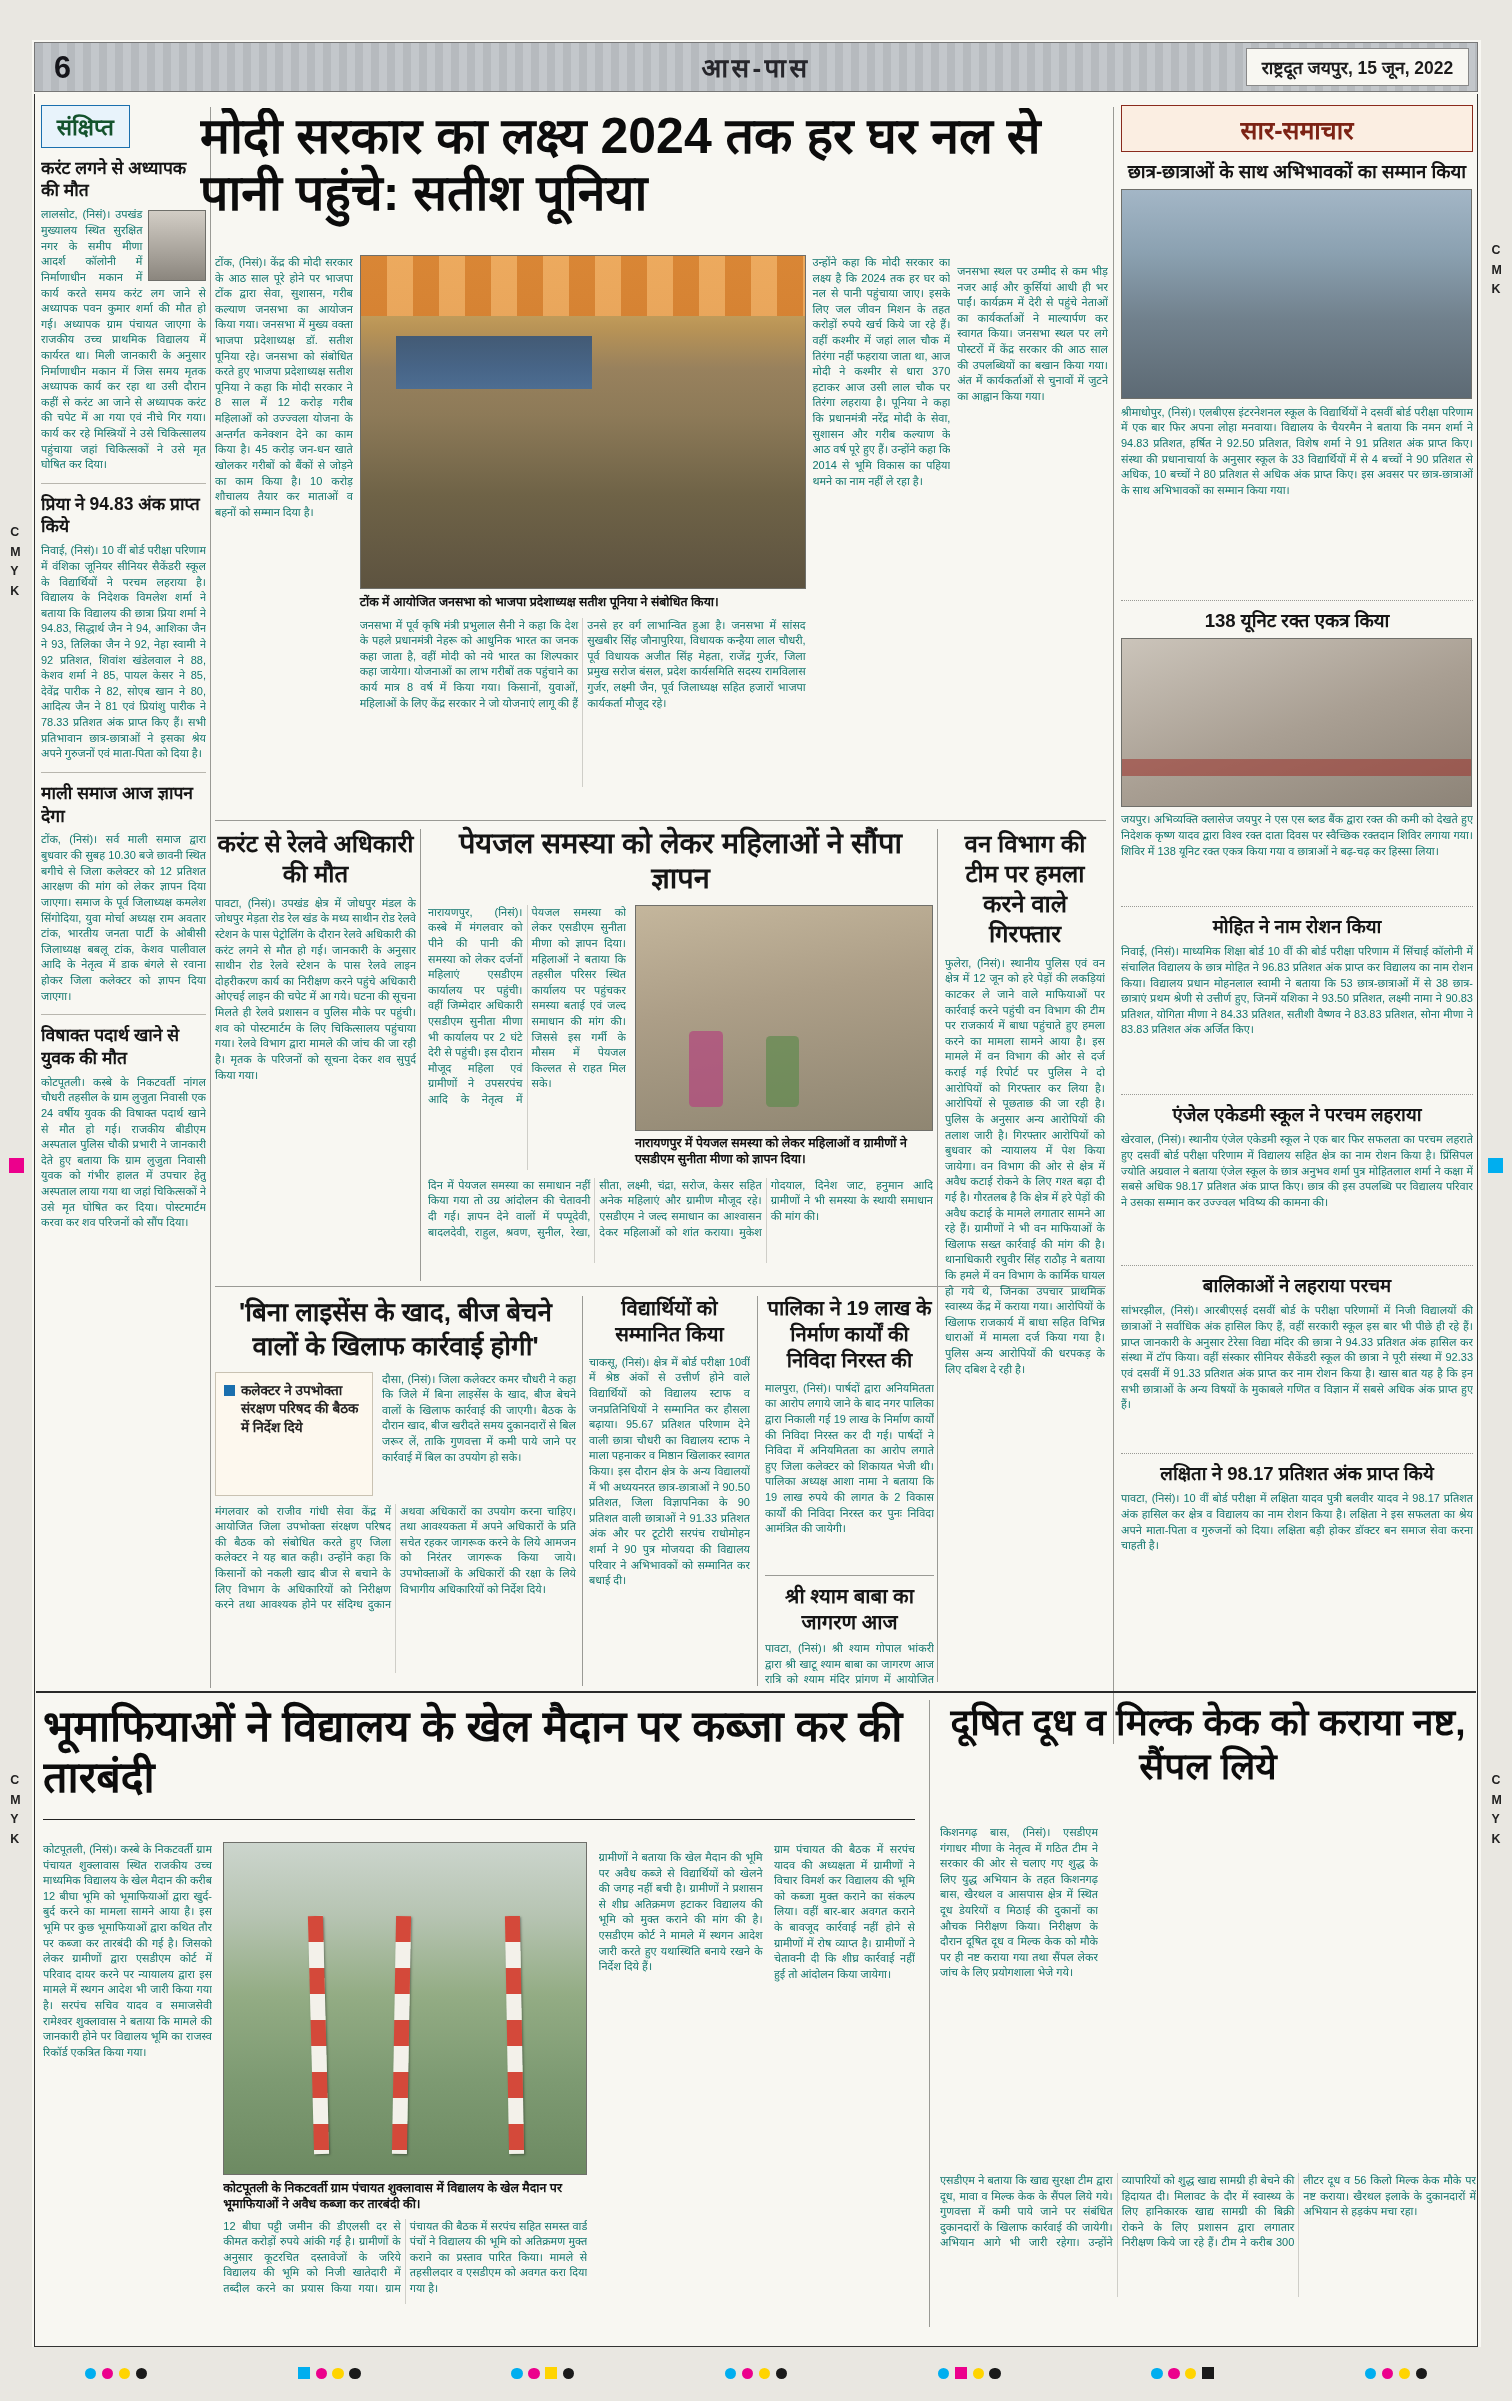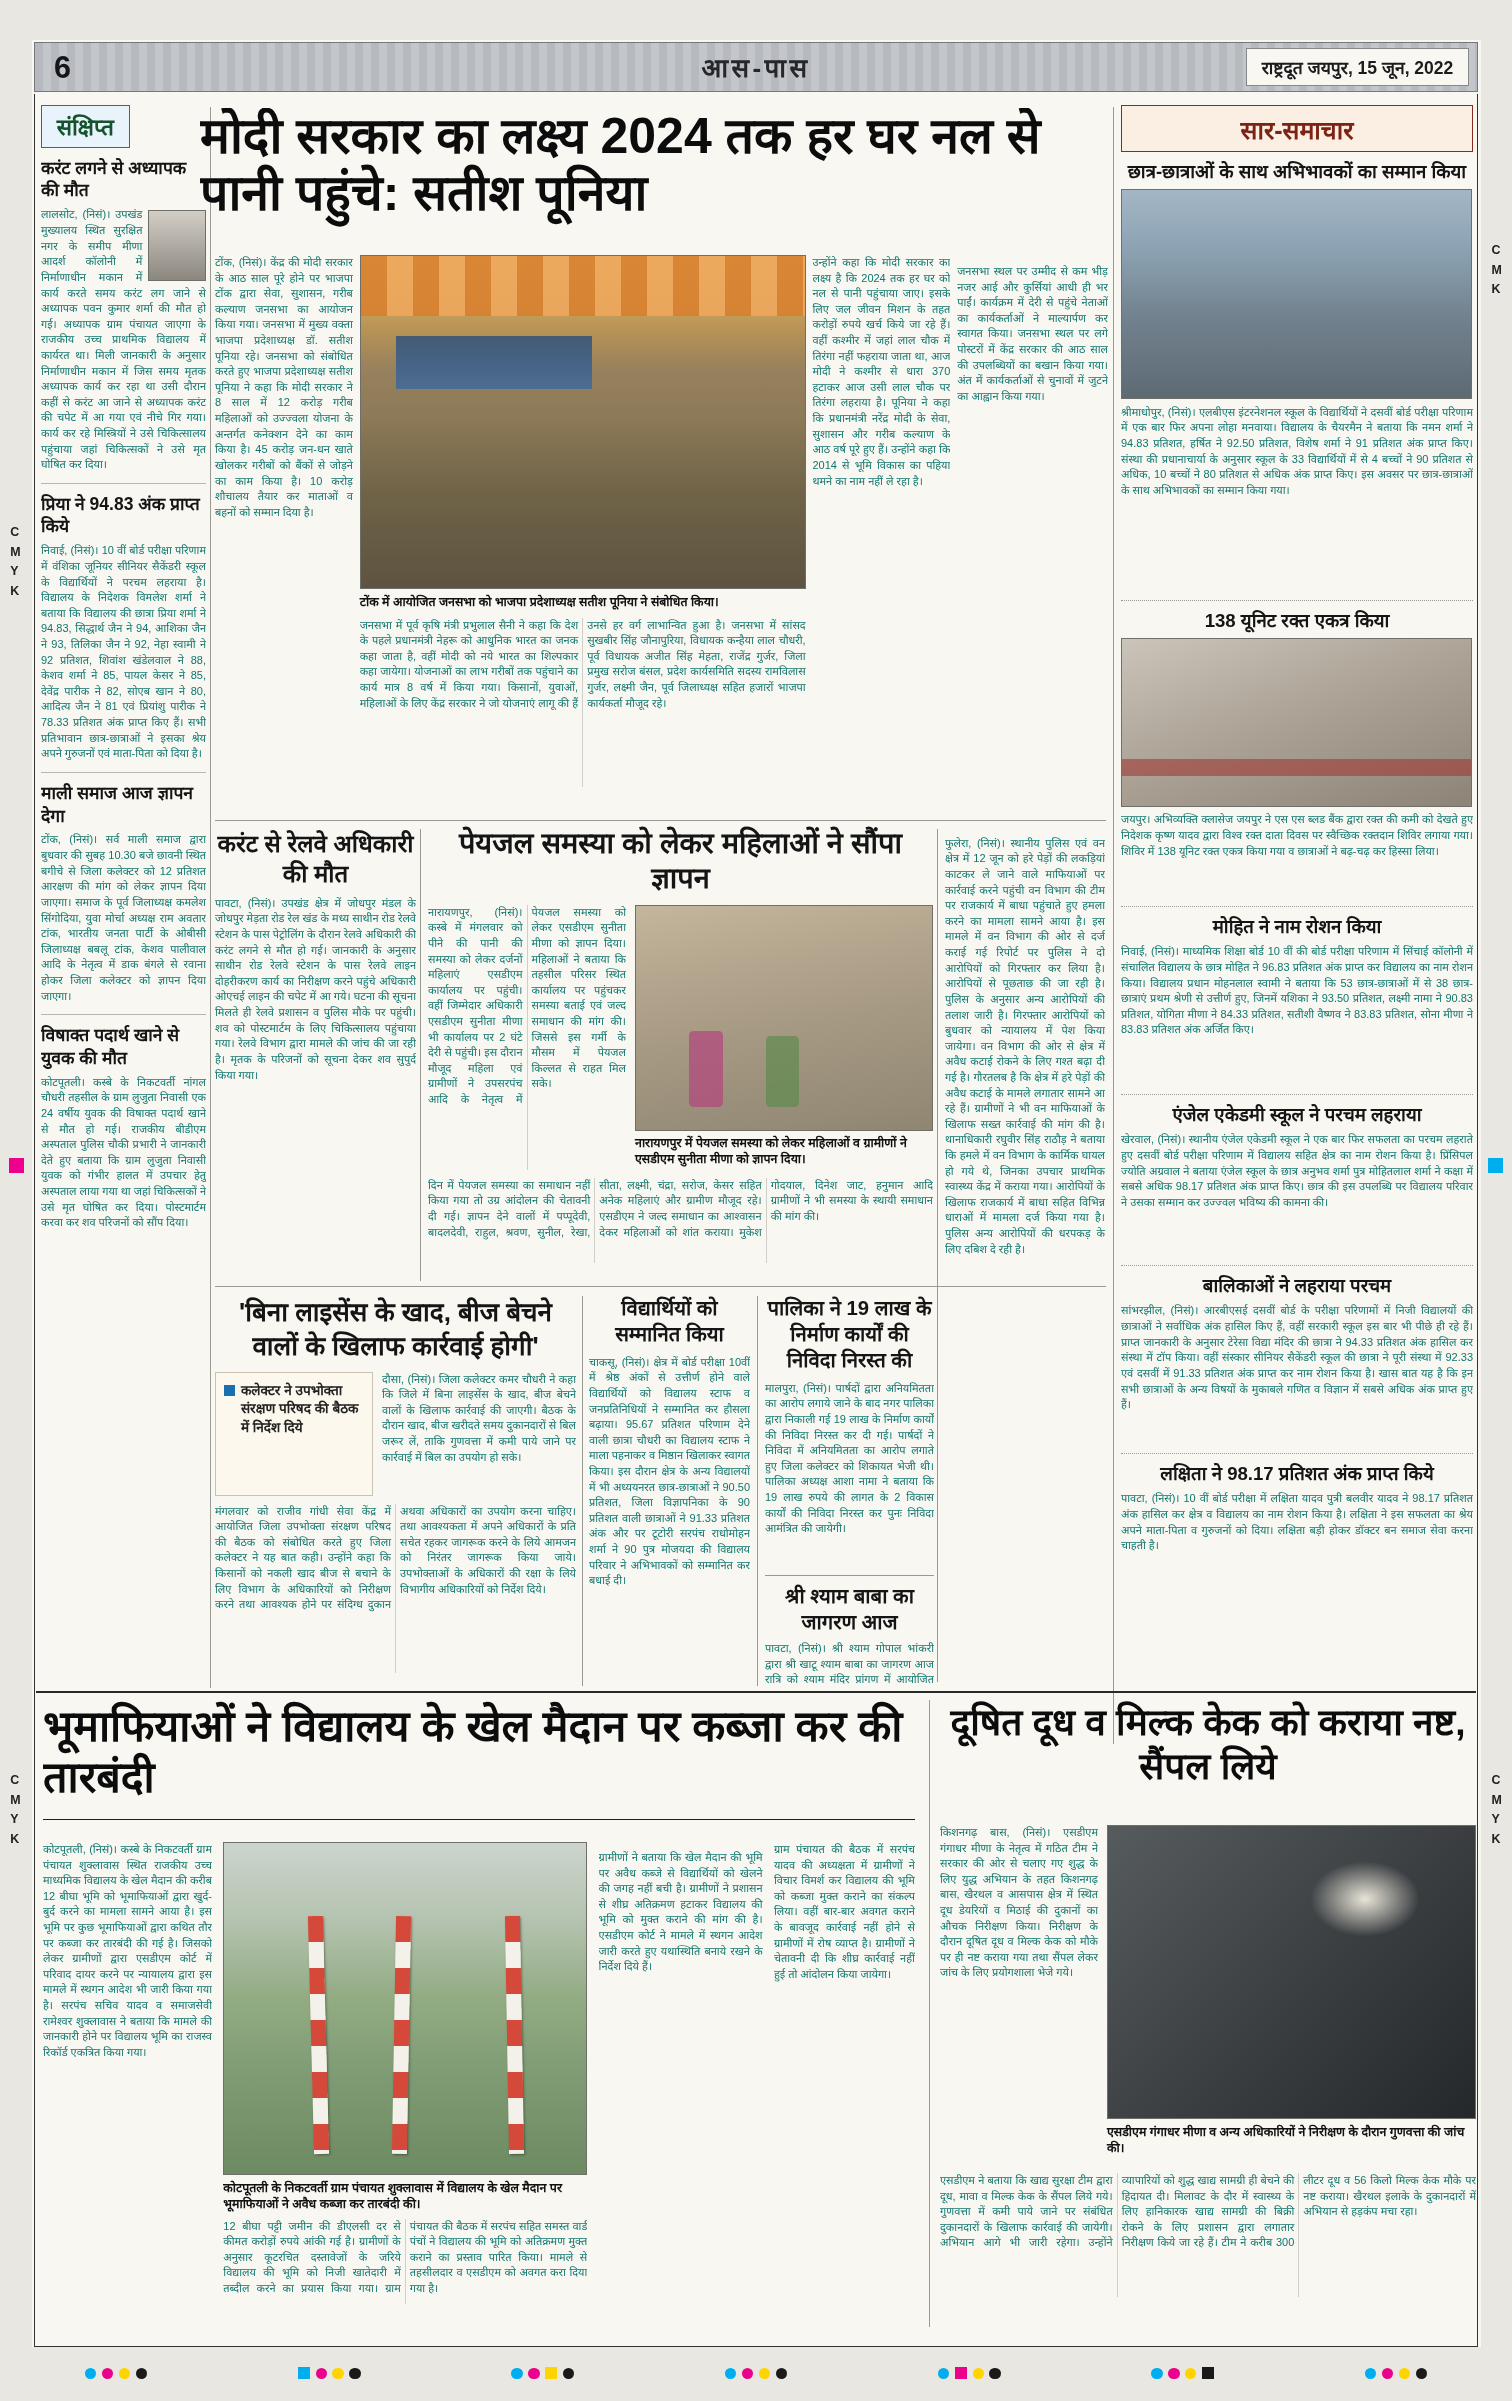--- a/index.html
+++ b/index.html
@@ -167,20 +167,21 @@
         <div class="sari2"></div>
       </div>
       <div class="cap">नारायणपुर में पेयजल समस्या को लेकर महिलाओं व ग्रामीणों ने एसडीएम सुनीता मीणा को ज्ञापन दिया।</div>
     </div>
   </div>
   <div class="bt cols3" style="margin-top:8px; height:85px;">दिन में पेयजल समस्या का समाधान नहीं किया गया तो उग्र आंदोलन की चेतावनी दी गई। ज्ञापन देने वालों में पप्पूदेवी, बादलदेवी, राहुल, श्रवण, सुनील, रेखा, सीता, लक्ष्मी, चंद्रा, सरोज, केसर सहित अनेक महिलाएं और ग्रामीण मौजूद रहे। एसडीएम ने जल्द समाधान का आश्वासन देकर महिलाओं को शांत कराया। मुकेश गोदयाल, दिनेश जाट, हनुमान आदि ग्रामीणों ने भी समस्या के स्थायी समाधान की मांग की।</div>
 </section>
 <div class="vline" style="left:937px; top:829px; height:853px;"></div>
 
 <section class="abs" style="left:945px; top:829px; width:160px; height:853px; overflow:hidden;">
+  <h2 class="h-md">वन विभाग की टीम पर हमला करने वाले गिरफ्तार</h2>
   <div class="bt" style="margin-top:6.8px;">फुलेरा, (निसं)। स्थानीय पुलिस एवं वन क्षेत्र में 12 जून को हरे पेड़ों की लकड़ियां काटकर ले जाने वाले माफियाओं पर कार्रवाई करने पहुंची वन विभाग की टीम पर राजकार्य में बाधा पहुंचाते हुए हमला करने का मामला सामने आया है। इस मामले में वन विभाग की ओर से दर्ज कराई गई रिपोर्ट पर पुलिस ने दो आरोपियों को गिरफ्तार कर लिया है। आरोपियों से पूछताछ की जा रही है। पुलिस के अनुसार अन्य आरोपियों की तलाश जारी है। गिरफ्तार आरोपियों को बुधवार को न्यायालय में पेश किया जायेगा। वन विभाग की ओर से क्षेत्र में अवैध कटाई रोकने के लिए गश्त बढ़ा दी गई है। गौरतलब है कि क्षेत्र में हरे पेड़ों की अवैध कटाई के मामले लगातार सामने आ रहे हैं। ग्रामीणों ने भी वन माफियाओं के खिलाफ सख्त कार्रवाई की मांग की है। थानाधिकारी रघुवीर सिंह राठौड़ ने बताया कि हमले में वन विभाग के कार्मिक घायल हो गये थे, जिनका उपचार प्राथमिक स्वास्थ्य केंद्र में कराया गया। आरोपियों के खिलाफ राजकार्य में बाधा सहित विभिन्न धाराओं में मामला दर्ज किया गया है। पुलिस अन्य आरोपियों की धरपकड़ के लिए दबिश दे रही है।</div>
 </section>
 
 <section class="abs" style="left:215px; top:1296px; width:361px; height:390px; overflow:hidden;">
   <h2 class="h-quote">'बिना लाइसेंस के खाद, बीज बेचने वालों के खिलाफ कार्रवाई होगी'</h2>
   <div style="display:flex; gap:9px; margin-top:8px;">
     <div class="hl-box" style="width:158px;">
       <div class="hl-item">
         <span class="sq" style="background:#1a6fae;"></span>
         <span class="hl-txt">कलेक्टर ने उपभोक्ता संरक्षण परिषद की बैठक में निर्देश दिये</span>
@@ -265,26 +266,20 @@
 
     <div class="bt" style="width:141px; height:480px;">ग्राम पंचायत की बैठक में सरपंच यादव की अध्यक्षता में ग्रामीणों ने विचार विमर्श कर विद्यालय की भूमि को कब्जा मुक्त कराने का संकल्प लिया। वहीं बार-बार अवगत कराने के बावजूद कार्रवाई नहीं होने से ग्रामीणों में रोष व्याप्त है। ग्रामीणों ने चेतावनी दी कि शीघ्र कार्रवाई नहीं हुई तो आंदोलन किया जायेगा।</div>
   </div>
 </section>
 
 <h1 class="abs h-banner2" style="left:940px; top:1701px; width:536px; height:104px; overflow:hidden;">दूषित दूध व मिल्क केक को कराया नष्ट, सैंपल लिये</h1>
 
 <section class="abs" style="left:940px; top:1825px; width:536px; height:503px;">
   <div style="display:flex; gap:9px;">
     <div class="bt" style="width:158px; height:339px;">किशनगढ़ बास, (निसं)। एसडीएम गंगाधर मीणा के नेतृत्व में गठित टीम ने सरकार की ओर से चलाए गए शुद्ध के लिए युद्ध अभियान के तहत किशनगढ़ बास, खैरथल व आसपास क्षेत्र में स्थित दूध डेयरियों व मिठाई की दुकानों का औचक निरीक्षण किया। निरीक्षण के दौरान दूषित दूध व मिल्क केक को मौके पर ही नष्ट कराया गया तथा सैंपल लेकर जांच के लिए प्रयोगशाला भेजे गये।</div>
-    <div style="width:369px;">
-      <div class="photo" style="width:369px; height:294px; background:linear-gradient(135deg,#565b5e 0%,#3a3e41 55%,#24282a 100%);">
-        <div class="lightblob"></div>
-      </div>
-      <div class="cap">एसडीएम गंगाधर मीणा व अन्य अधिकारियों ने निरीक्षण के दौरान गुणवत्ता की जांच की।</div>
-    </div>
   </div>
   <div class="bt cols3" style="margin-top:9px; height:124px;">एसडीएम ने बताया कि खाद्य सुरक्षा टीम द्वारा दूध, मावा व मिल्क केक के सैंपल लिये गये। गुणवत्ता में कमी पाये जाने पर संबंधित दुकानदारों के खिलाफ कार्रवाई की जायेगी। अभियान आगे भी जारी रहेगा। उन्होंने व्यापारियों को शुद्ध खाद्य सामग्री ही बेचने की हिदायत दी। मिलावट के दौर में स्वास्थ्य के लिए हानिकारक खाद्य सामग्री की बिक्री रोकने के लिए प्रशासन द्वारा लगातार निरीक्षण किये जा रहे हैं। टीम ने करीब 300 लीटर दूध व 56 किलो मिल्क केक मौके पर नष्ट कराया। खैरथल इलाके के दुकानदारों में अभियान से हड़कंप मचा रहा।</div>
 </section>
 
 <div class="mark-col" style="left:10.2px; top:525px;">
   <span>C</span>
   <span>M</span>
   <span>Y</span>
   <span>K</span>
 </div>

